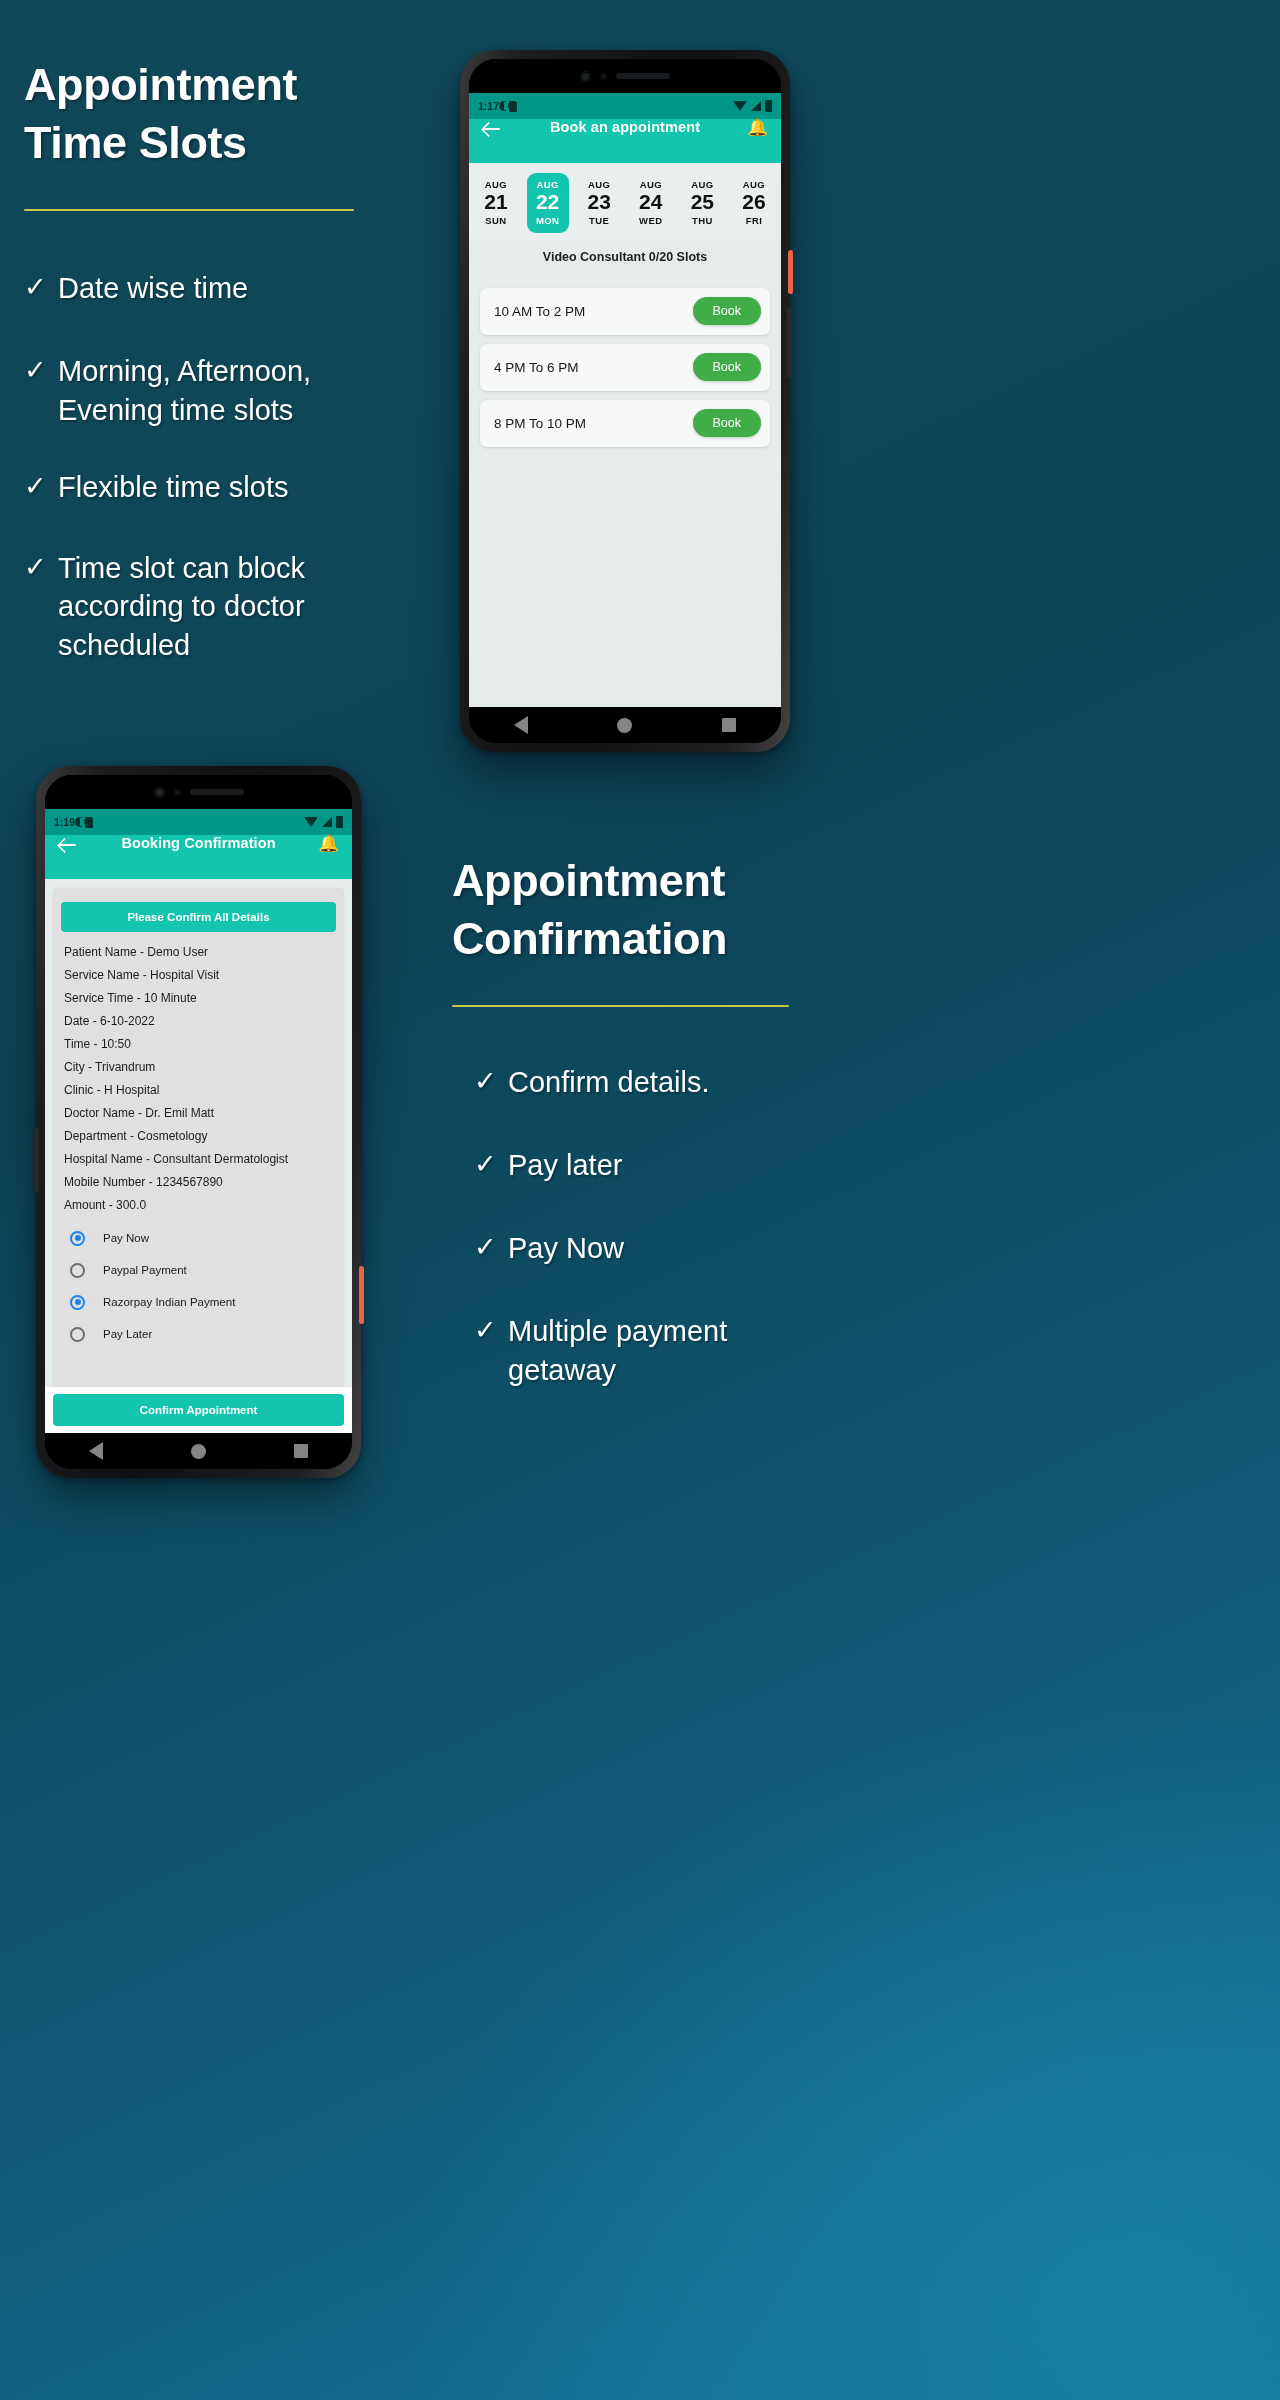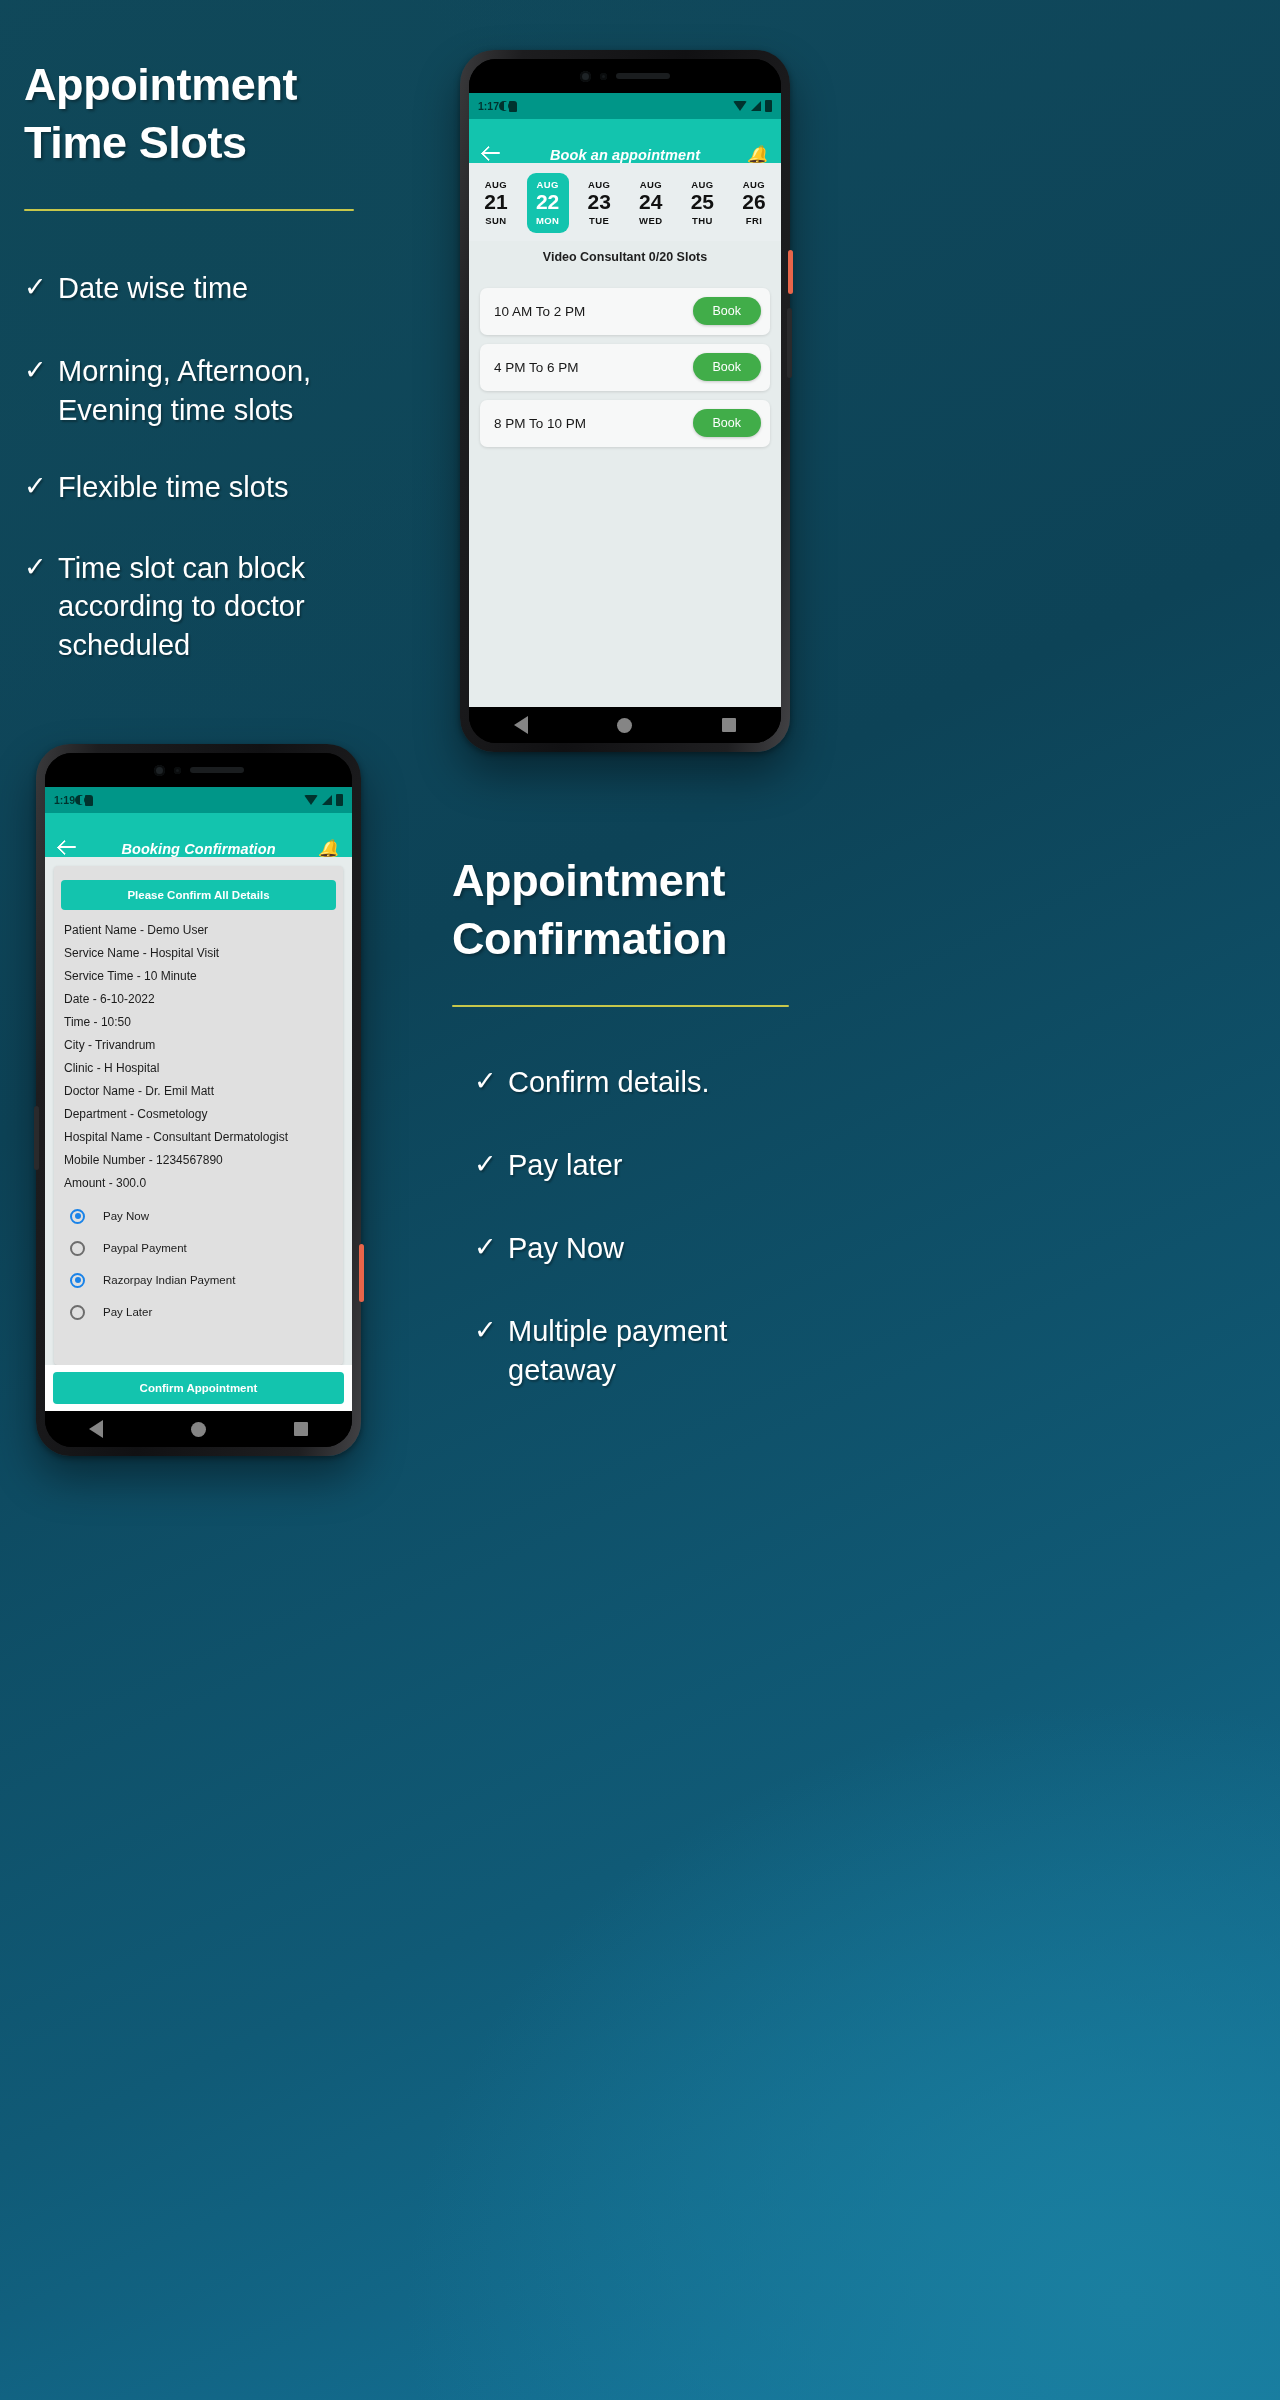--- a/index.html
+++ b/index.html
@@ -128,24 +128,23 @@
   .ic-circ::after { content:""; position:absolute; left:5px; top:1px; width:4px; height:8px; background:#009688; }
   .ic-sim { width: 8px; height: 11px; background: #00332e; border-radius: 1px 3px 1px 1px; }
   .ic-wifi { width: 0; height: 0; border-left: 7px solid transparent; border-right: 7px solid transparent; border-top: 10px solid #00332e; border-radius: 2px; }
   .ic-sig { width: 0; height: 0; border-left: 10px solid transparent; border-bottom: 10px solid #00332e; }
   .ic-bat { width: 7px; height: 12px; background: #00332e; border-radius: 1px; }
 
   .appbar {
     height: 44px;
     background: #13c4ae;
     display: flex;
-    align-items: flex-end;
+    align-items: flex-start;
     padding: 0 13px;
     flex: 0 0 auto;
-    font-style: italic;
   }
   .appbar .title {
     flex: 1 1 auto;
     text-align: center;
     color: #fff;
     font-weight: 700;
     font-size: 14.5px;
     letter-spacing: .1px;
   }
   .arrow-left { width: 20px; height: 20px; position: relative; flex: 0 0 auto; }
@@ -358,21 +357,21 @@
     </div>
 
     <div class="navbar-os">
       <span class="nb nb-back"></span>
       <span class="nb nb-home"></span>
       <span class="nb nb-recent"></span>
     </div>
   </div>
 </div>
 
-<div class="phone" style="left:36px; top:744px; width:325px; height:712px;">
+<div class="phone" style="left:36px; top:766px; width:325px; height:712px;">
   <div class="side-btn side-power" style="right:-3px; top:500px; height:58px;"></div>
   <div class="side-btn side-vol" style="left:-2px; top:362px; height:64px;"></div>
   <div class="phone-inner">
 
     <div class="notch-bar">
       <span class="cam"></span>
       <span class="cam small"></span>
       <span class="speaker"></span>
     </div>
 

